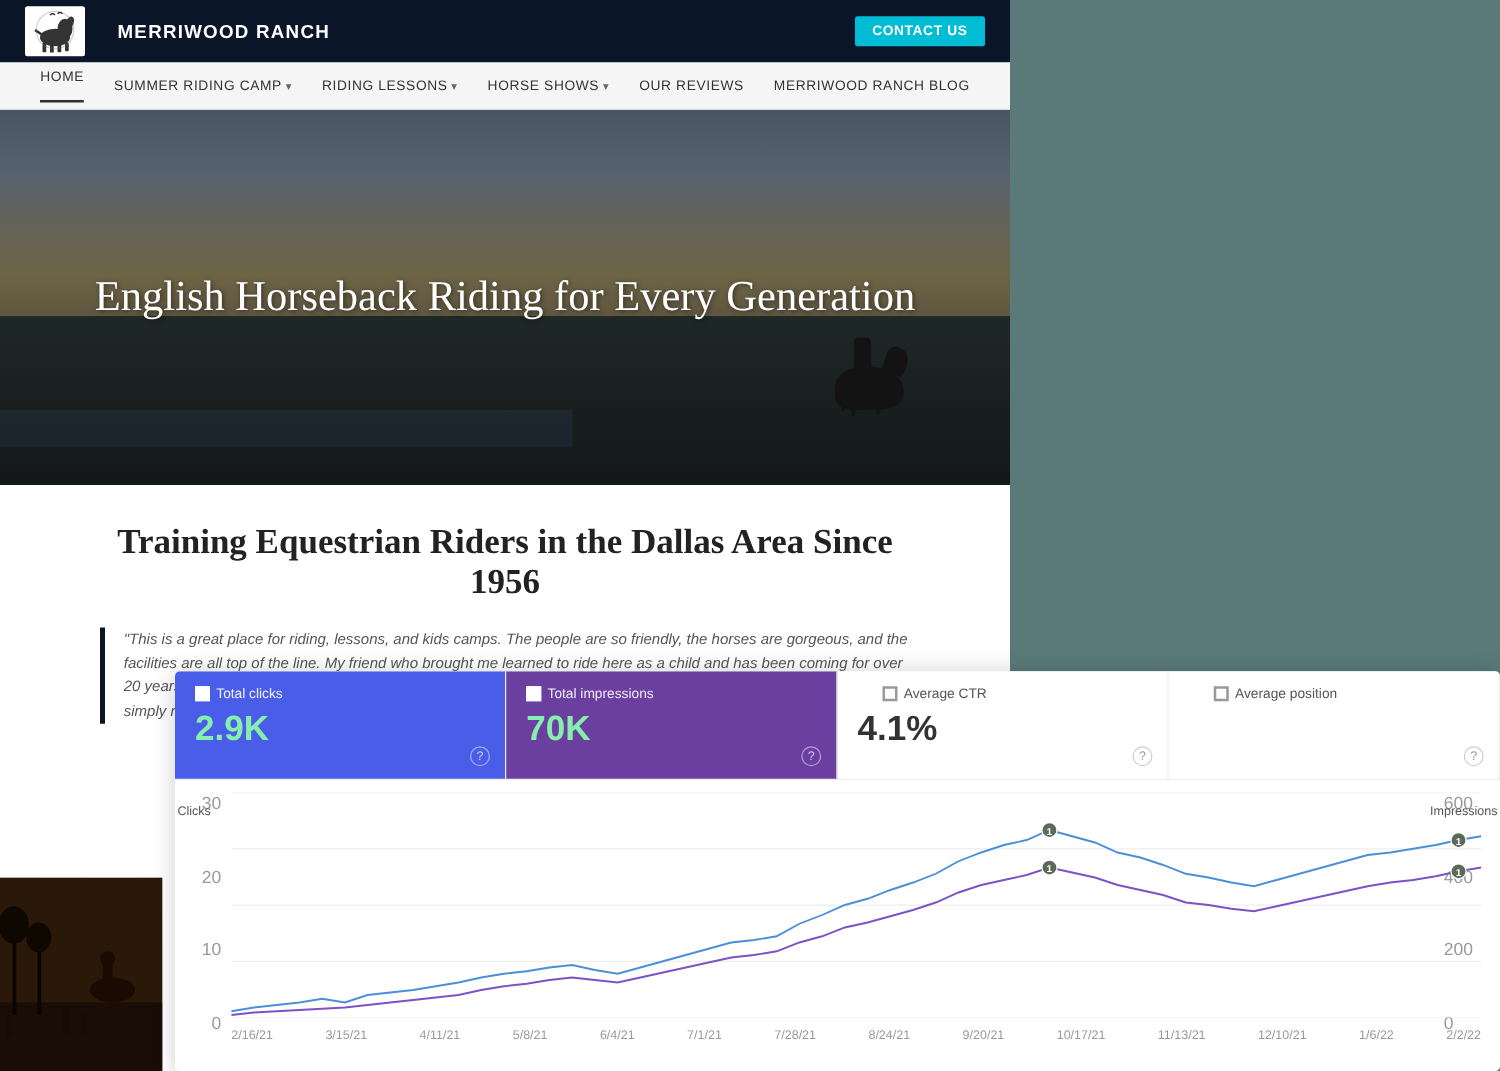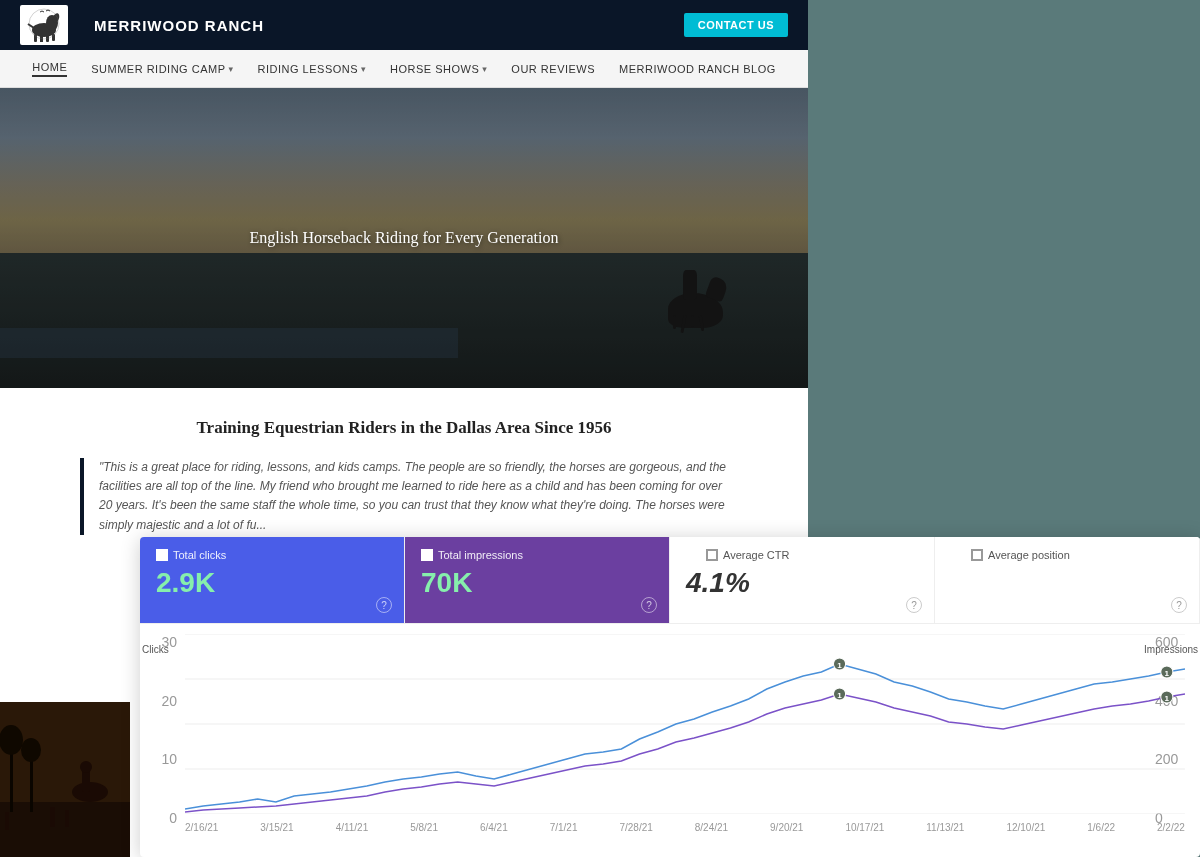--- a/index.html
+++ b/index.html
@@ -72,21 +72,21 @@
       text-decoration: none;
       letter-spacing: 0.5px;
       display: flex;
       align-items: center;
       gap: 3px;
       cursor: pointer;
     }
     .nav-item.active {
       color: #333;
       border-bottom: 2px solid #333;
-      padding-bottom: 2px;
+      padding-bottom: 12px;
     }
     .nav-chevron {
       font-size: 9px;
       color: #666;
     }
 
     
     .hero {
       width: 100%;
       height: 300px;
@@ -161,34 +161,34 @@
     .leg {
       width: 3px;
       height: 14px;
       background: #1a1a1a;
       border-radius: 2px;
     }
     .hero-title {
       position: relative;
       z-index: 2;
       color: #fff;
-      font-size: 16px;
+      font-size: 34px;
       font-weight: normal;
       text-align: center;
       text-shadow: 1px 1px 4px rgba(0,0,0,0.5);
       font-family: Georgia, serif;
     }
 
     
     .content-area {
       padding: 30px 80px;
       background: #fff;
     }
     .section-title {
-      font-size: 17px;
+      font-size: 28px;
       font-weight: bold;
       text-align: center;
       color: #222;
       margin-bottom: 20px;
       font-family: Georgia, serif;
     }
     .review-block {
       display: flex;
       gap: 15px;
     }
@@ -256,21 +256,21 @@
       align-items: center;
       justify-content: center;
       font-size: 8px;
     }
     .metric-checkbox.checked { background: currentColor; color: #fff; }
     .metric-value {
       font-size: 28px;
       font-weight: bold;
     }
     .metric-value.light { color: #86efac; }
-    .metric-value.dark { color: #333; font-style: italic; }
+    .metric-value.dark { color: #333; }
     .metric-help {
       position: absolute;
       bottom: 10px;
       right: 12px;
       width: 16px;
       height: 16px;
       border-radius: 50%;
       border: 1px solid rgba(255,255,255,0.5);
       color: rgba(255,255,255,0.7);
       font-size: 10px;

